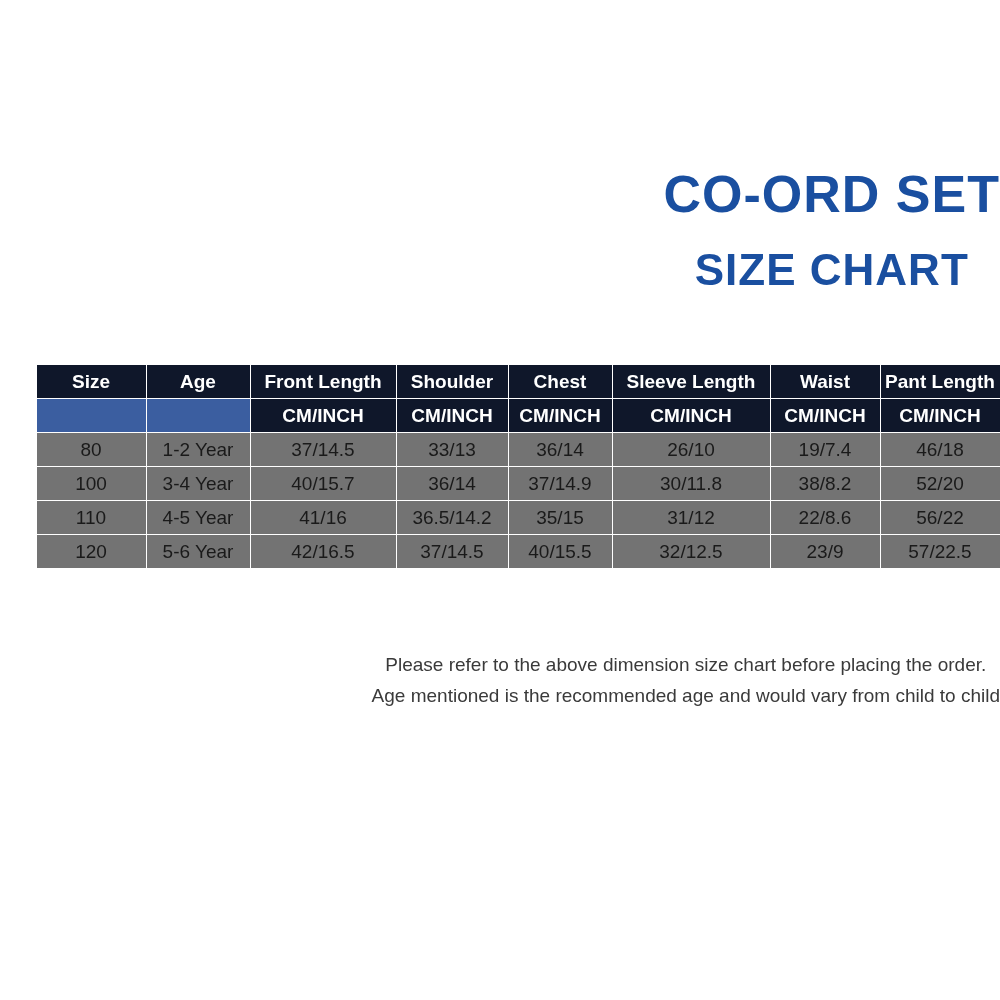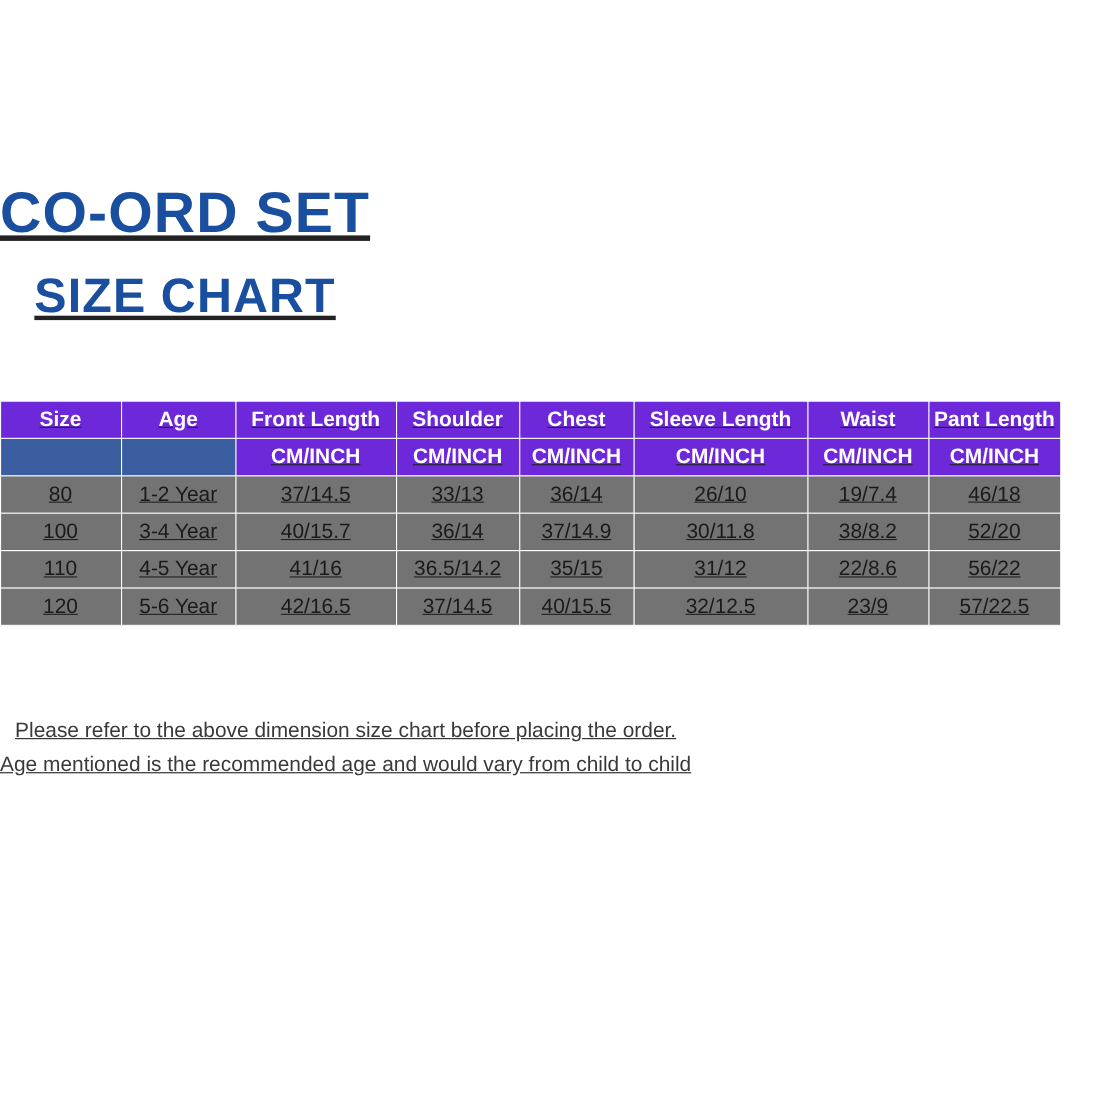--- a/index.html
+++ b/index.html
@@ -15,22 +15,21 @@
     position: relative;
     overflow: hidden;
   }
 
   .page {
     width: 1000px;
     height: 747px;
     box-sizing: border-box;
     display: flex;
     flex-direction: column;
-    align-items: flex-start;
-    text-decoration: underline;
+    align-items: flex-end;
   }
 
   .title-block {
     margin-top: 168px;
     text-align: center;
     line-height: 1.0;
   }
   .title-main {
     font-size: 52px;
     font-weight: bold;
@@ -64,21 +63,21 @@
   table.size-chart td {
     border: 1px solid #ffffff;
     text-align: center;
     font-size: 19px;
     padding: 0;
     height: 33px;
     font-family: "Liberation Sans", sans-serif;
   }
 
   thead th {
-    background: #6d28d9;
+    background: #0f172a;
     color: #ffffff;
     font-weight: bold;
     border: 1px solid #ffffff;
   }
   thead tr.units-row th {
     font-weight: bold;
   }
   thead tr.units-row th.blank {
     background: #3b5ea0;
   }

